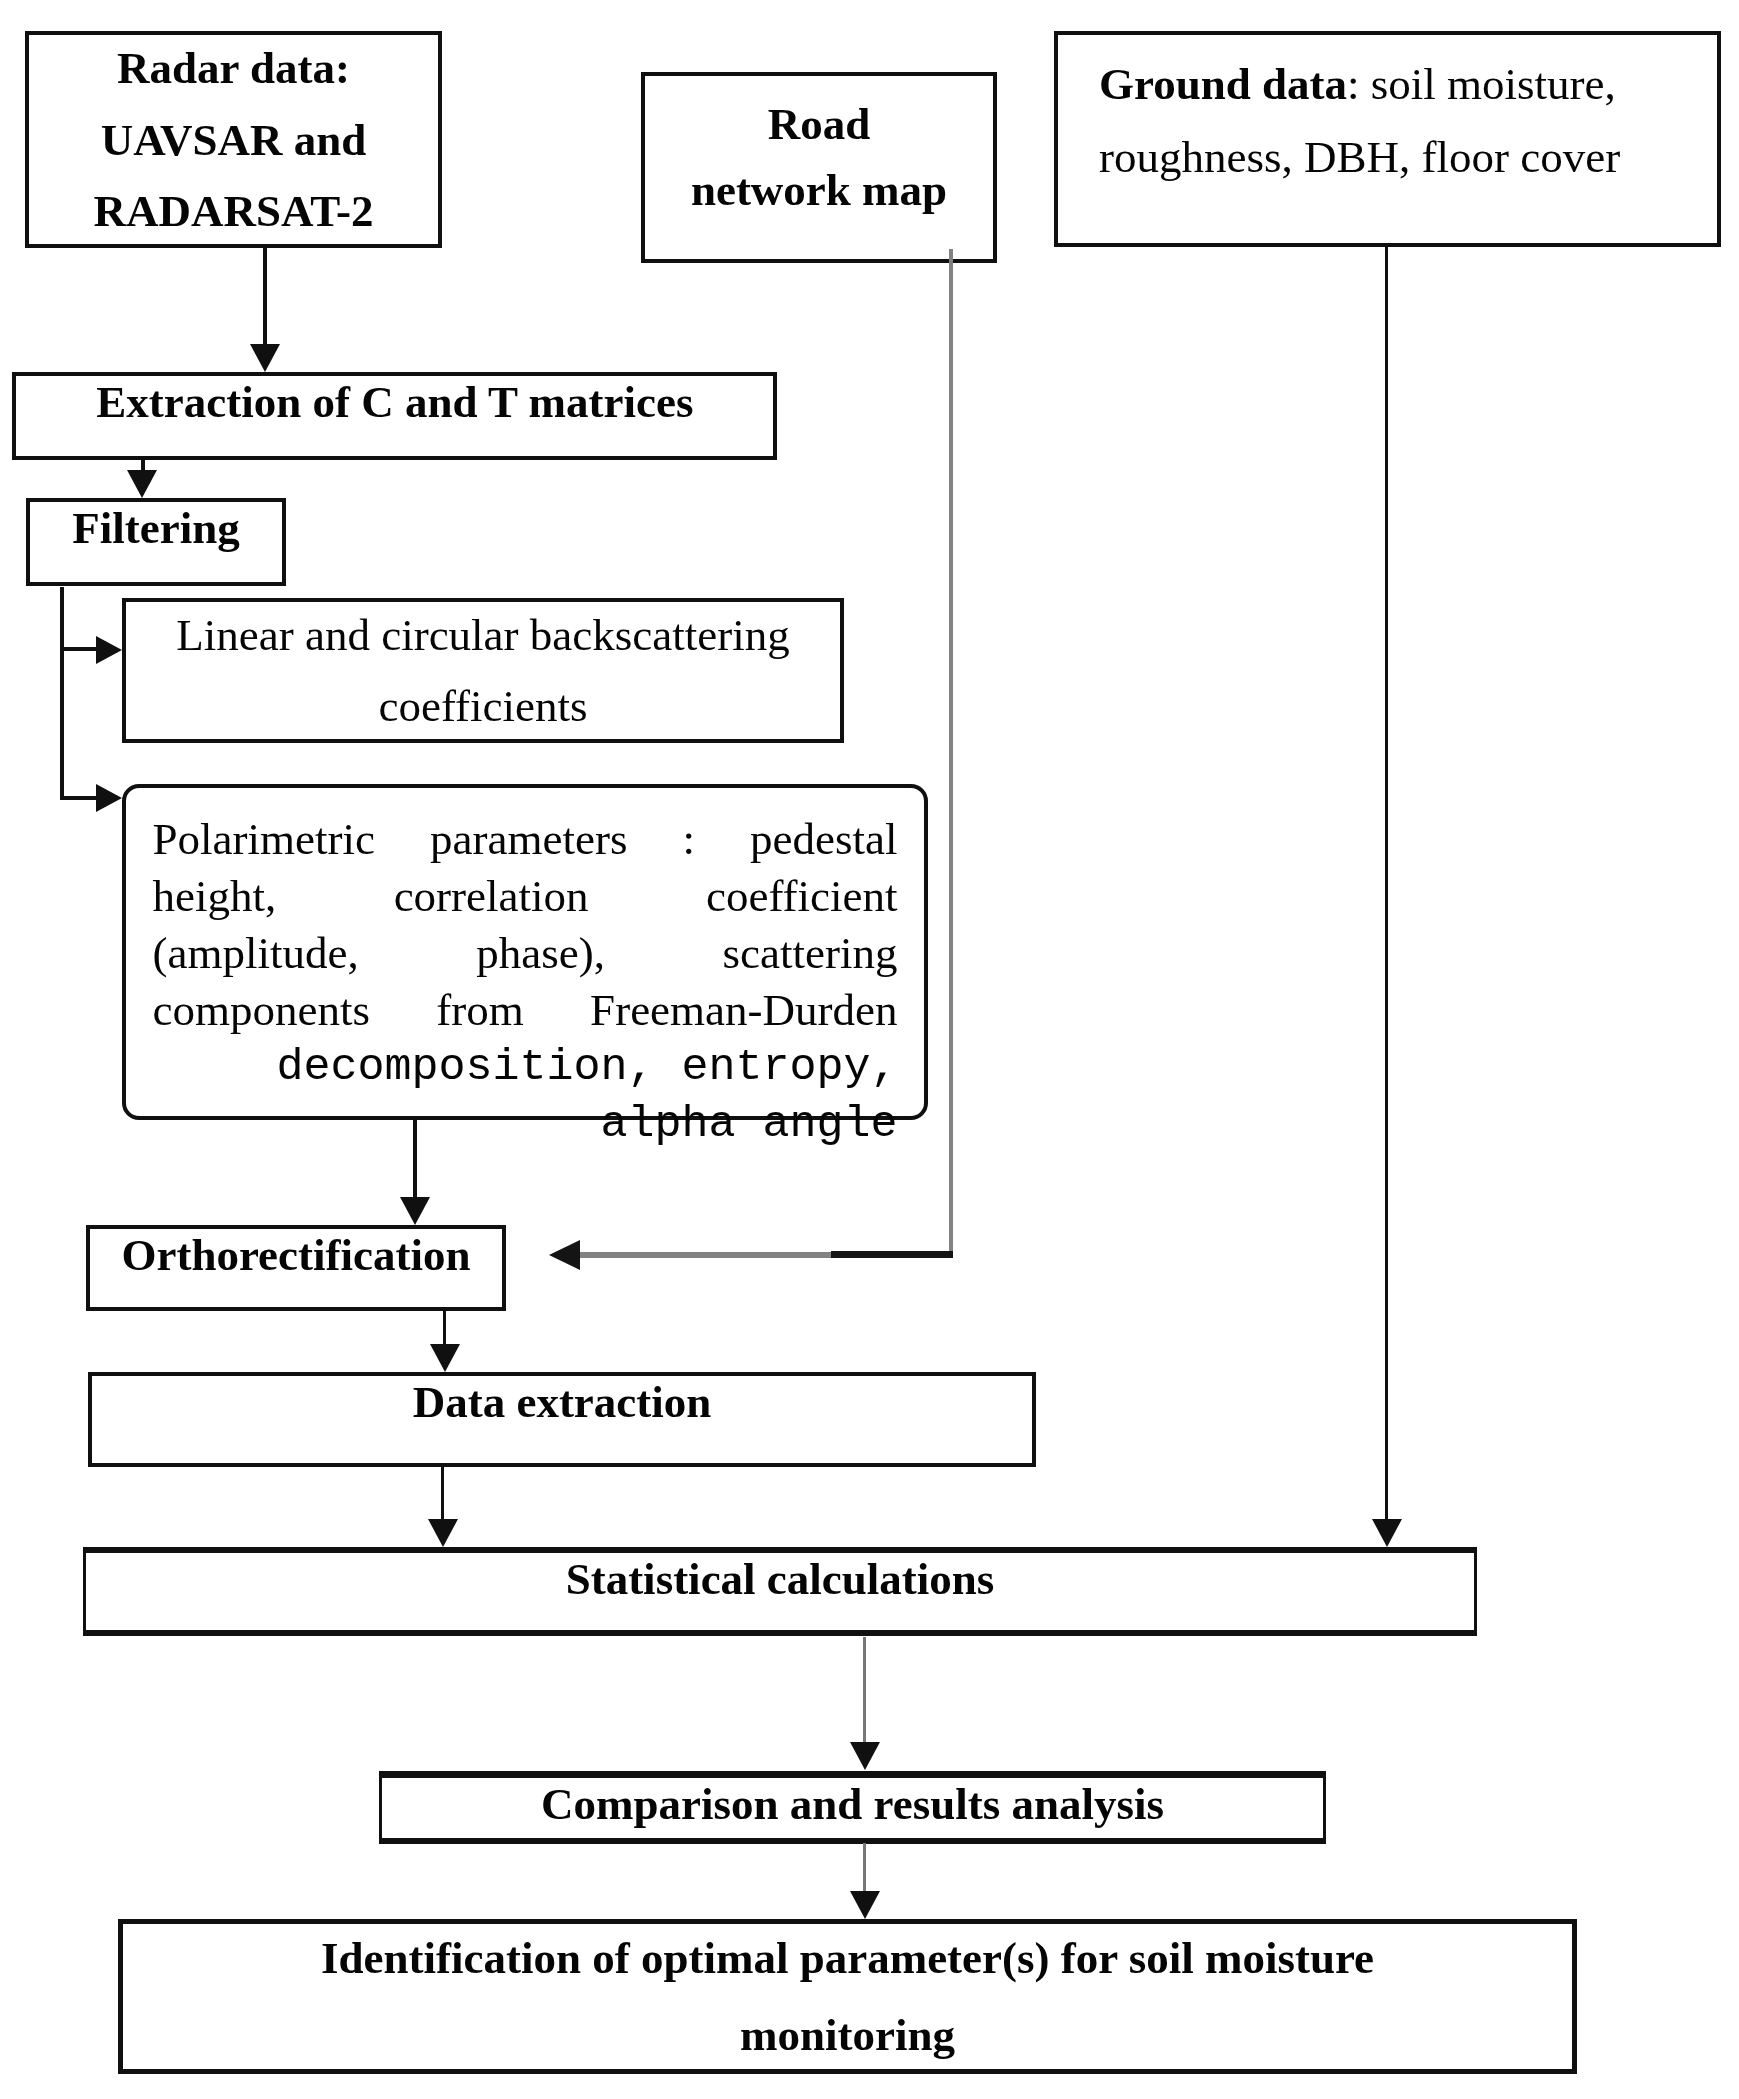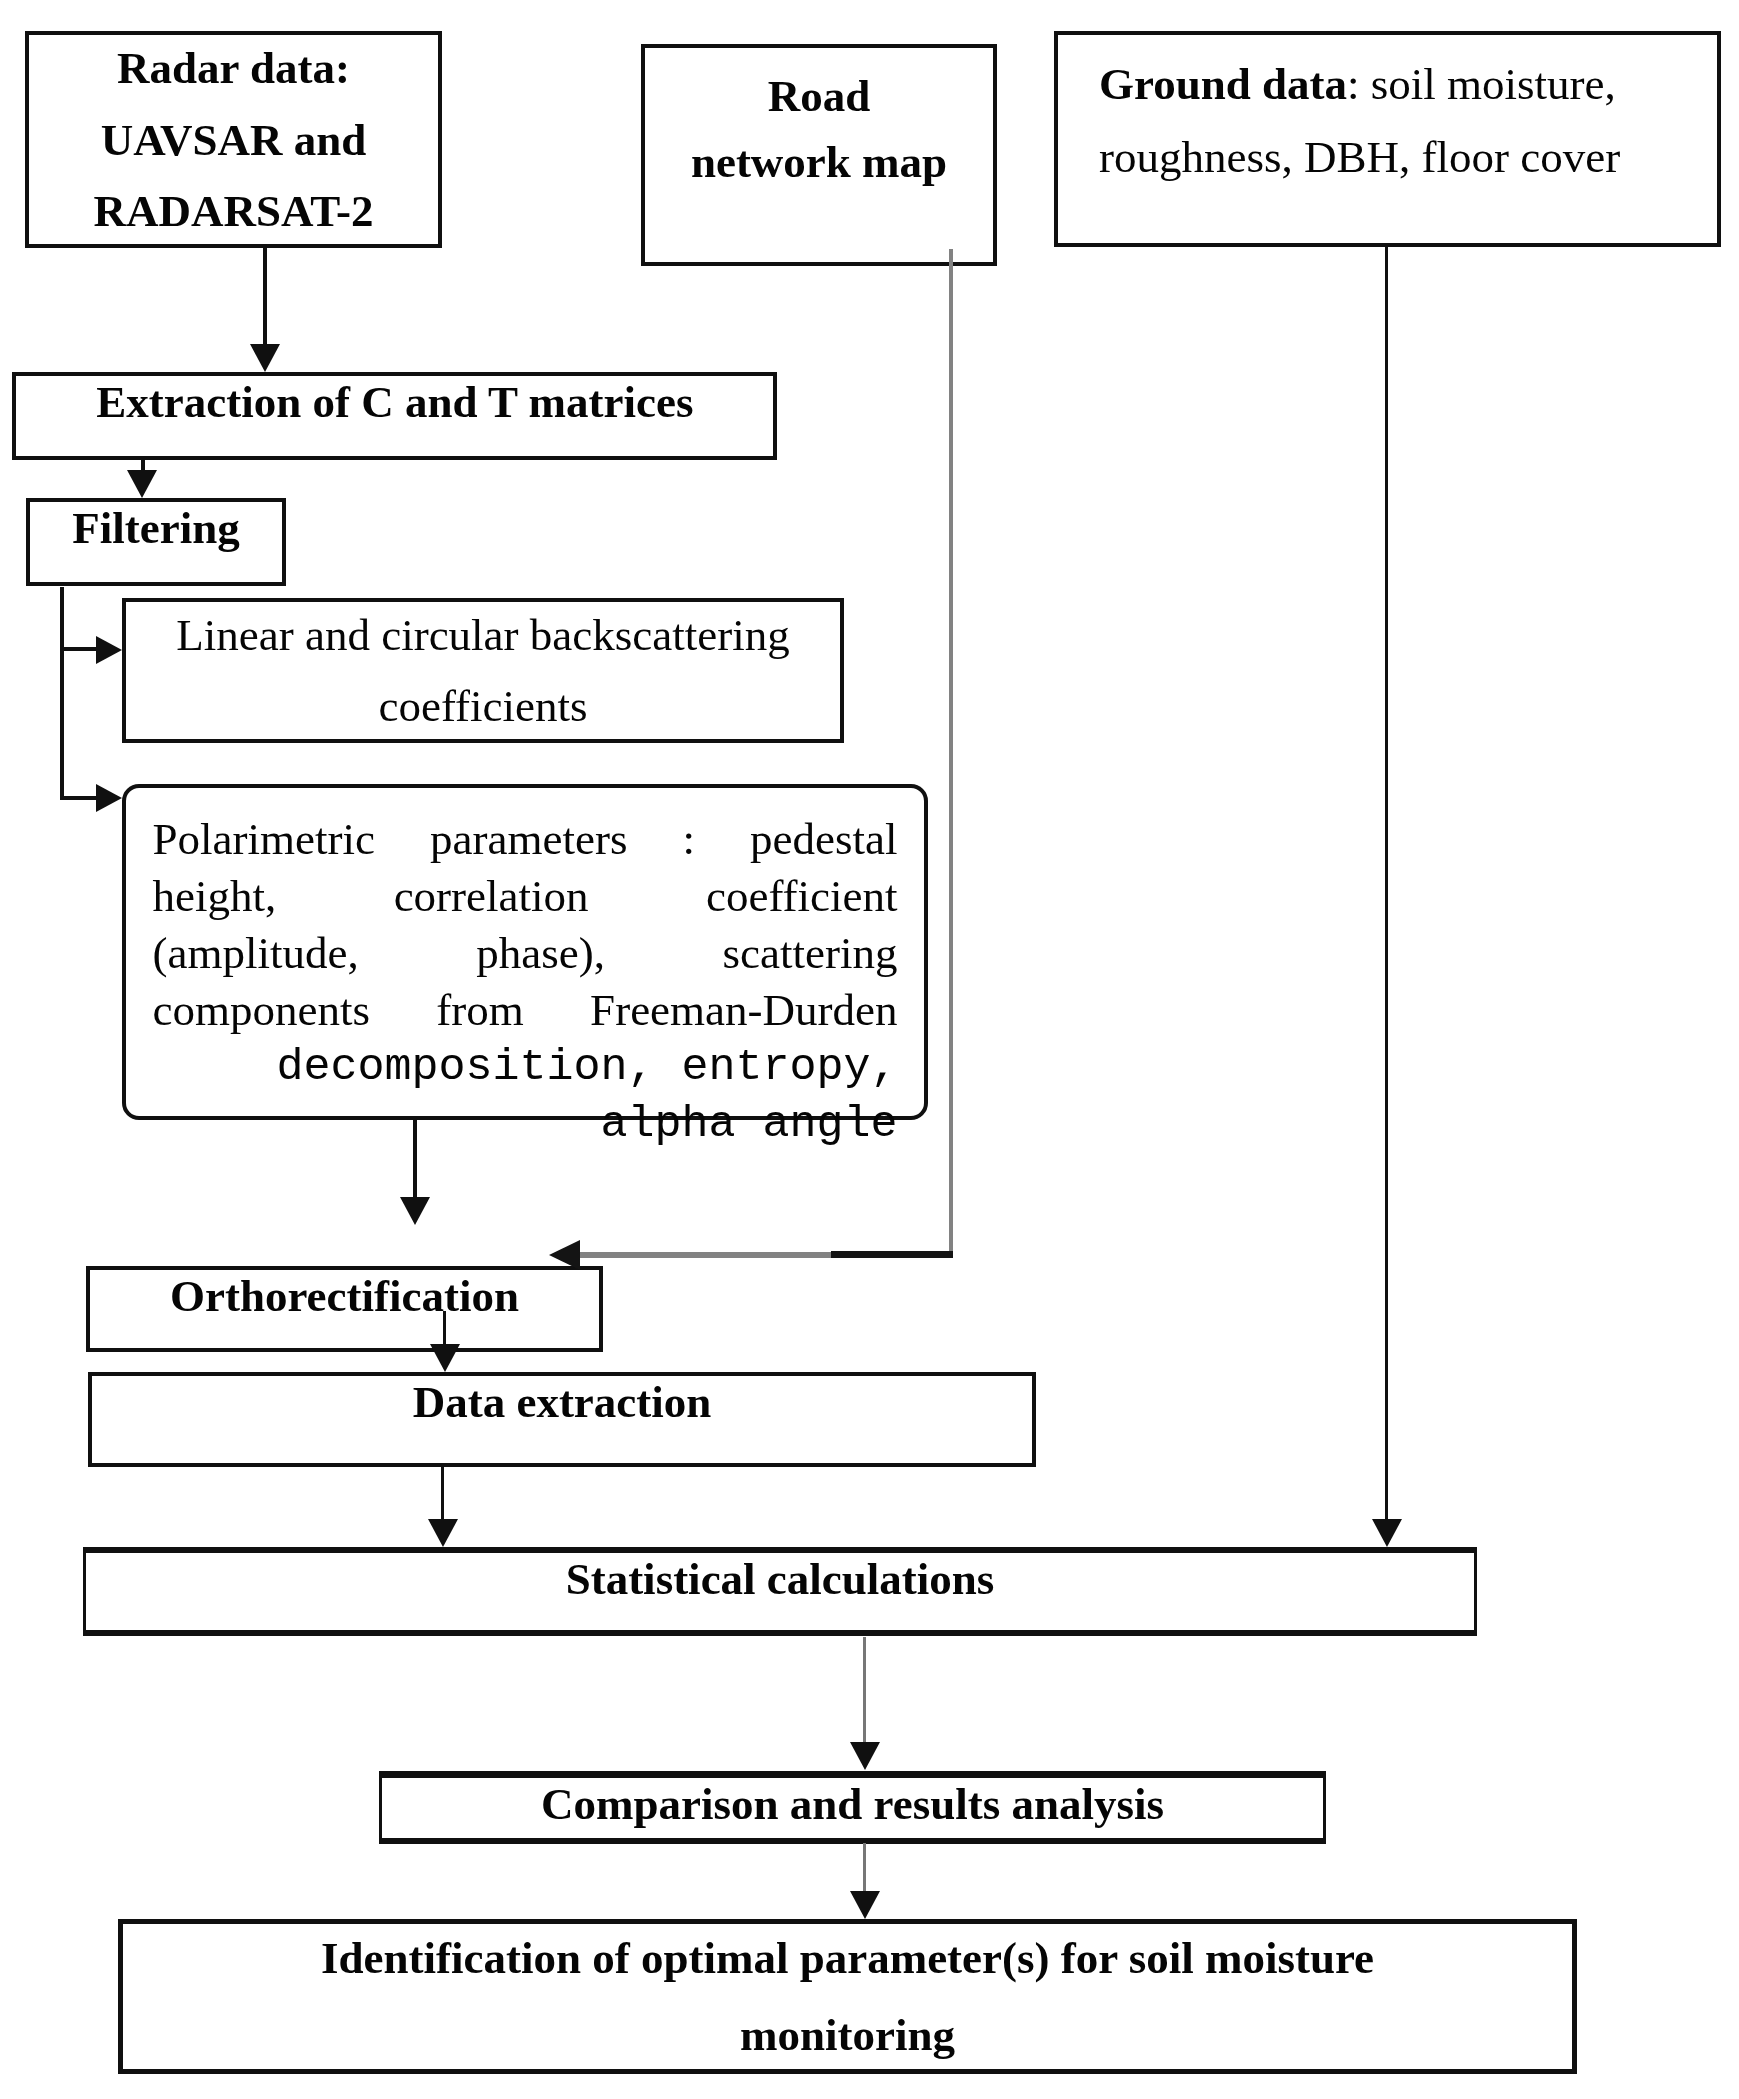--- a/index.html
+++ b/index.html
@@ -63,21 +63,21 @@
 <body>
 
 <div class="canvas">
 
   <div class="box centered bold" style="left:25px; top:31px; width:417px; height:217px; line-height:66px;">
     <span class="line">Radar data:</span>
     <span class="line">UAVSAR and</span>
     <span class="line">RADARSAT-2</span>
   </div>
 
-  <div class="box bold" style="left:641px; top:44px; width:356px; height:222px; line-height:66px;
+  <div class="box bold" style="left:641px; top:72px; width:356px; height:191px; line-height:66px;
               display:flex; flex-direction:column; align-items:center; text-align:center; padding-top:15px;">
     <span class="line">Road</span>
     <span class="line">network map</span>
   </div>
 
   <div class="box" style="left:1054px; top:31px; width:667px; height:216px; line-height:73px; padding:13.2px 0 0 41px;">
     <span class="line">
       <span class="bold">Ground data</span><span>: soil moisture,</span>
     </span>
     <span class="line">roughness, DBH, floor cover</span>
@@ -97,21 +97,21 @@
   </div>
 
   <div class="box" style="left:122px; top:784px; width:806px; height:336px; line-height:57px; padding:23px 26.5px 0 26.5px;border-radius:17px;">
     <span class="jline">Polarimetric parameters : pedestal</span>
     <span class="jline">height, correlation coefficient</span>
     <span class="jline">(amplitude, phase), scattering</span>
     <span class="jline">components from Freeman-Durden</span>
     <span class="lline">decomposition, entropy, alpha angle</span>
   </div>
 
-  <div class="box centered bold" style="left:86px; top:1225px; width:517px; height:86px;margin-top:41px;">
+  <div class="box centered bold" style="left:86px; top:1225px; width:420px; height:86px;">
     <span class="line">Orthorectification</span>
   </div>
 
   <div class="box centered bold" style="left:88px; top:1372px; width:948px; height:95px;">
     <span class="line">Data extraction</span>
   </div>
 
   <div class="box centered bold" style="left:379px; top:1771px; width:947px; height:73px; border-width:7.4px 3.3px 6.6px 3.3px;">
     <span class="line">Comparison and results analysis</span>
   </div>

